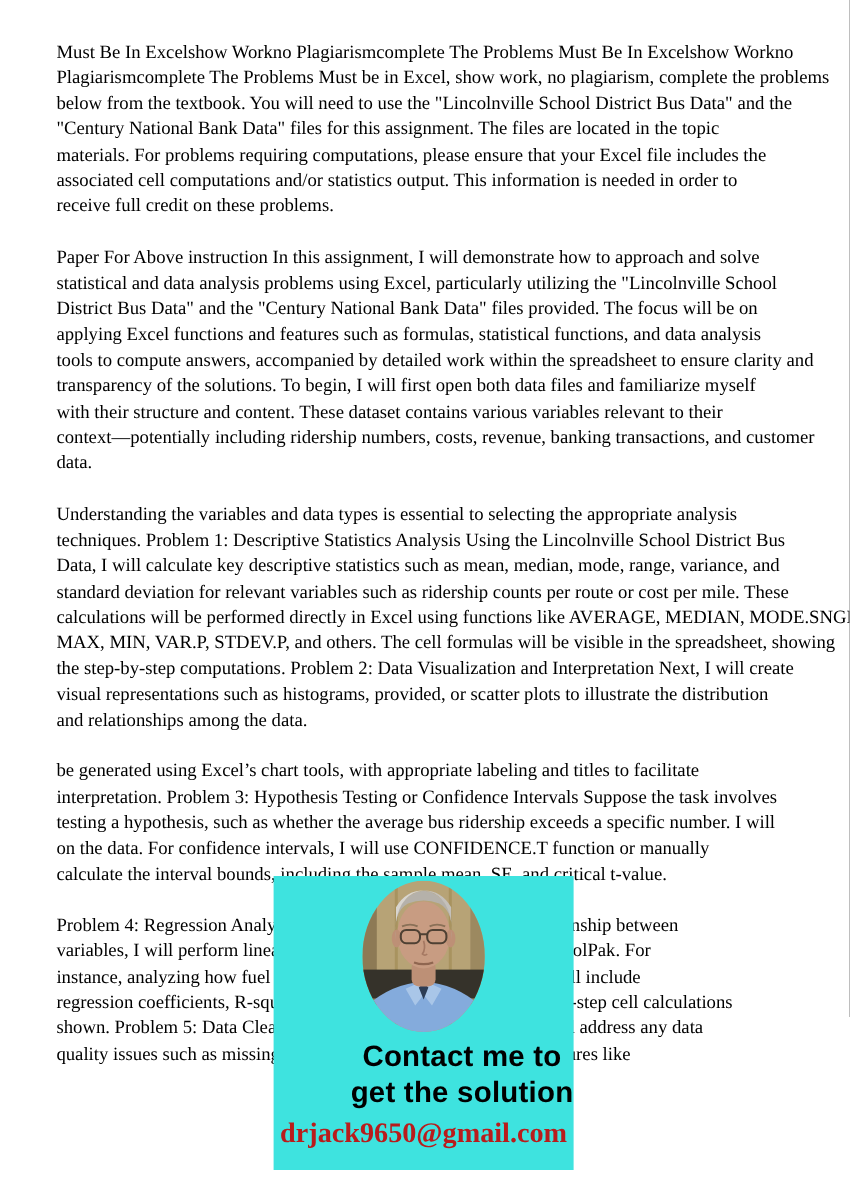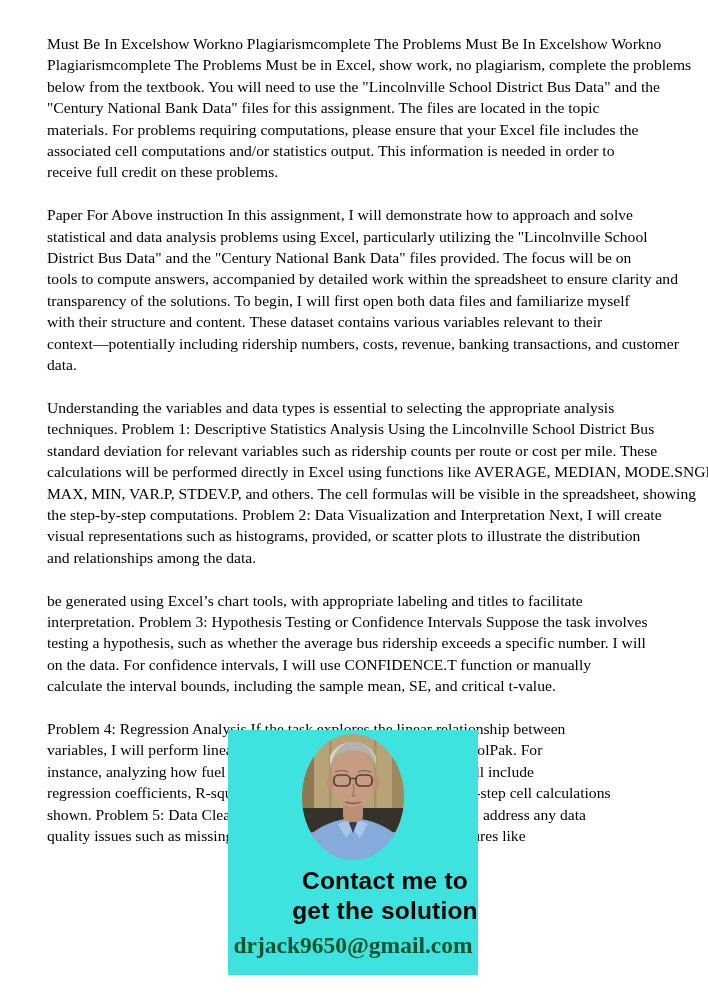--- a/index.html
+++ b/index.html
@@ -56,21 +56,21 @@
   .ad-email {
     position: absolute;
     top: 200px;
     left: 0;
     width: 100%;
     text-align: center;
     font-family: "Liberation Serif", serif;
     font-weight: 700;
     font-size: 23.5px;
     line-height: 30px;
-    color: #14532d;
+    color: #b91c1c;
   }
 </style>
 </head>
 <body>
 
 <div class="page">
 
   <div class="doc">
       <div class="para">
         <div class="line">Must Be In Excelshow Workno Plagiarismcomplete The Problems Must Be In Excelshow Workno</div>
@@ -78,29 +78,31 @@
         <div class="line">below from the textbook. You will need to use the "Lincolnville School District Bus Data" and the</div>
         <div class="line">"Century National Bank Data" files for this assignment. The files are located in the topic</div>
         <div class="line">materials. For problems requiring computations, please ensure that your Excel file includes the</div>
         <div class="line">associated cell computations and/or statistics output. This information is needed in order to</div>
         <div class="line">receive full credit on these problems.</div>
       </div>
       <div class="para">
         <div class="line">Paper For Above instruction In this assignment, I will demonstrate how to approach and solve</div>
         <div class="line">statistical and data analysis problems using Excel, particularly utilizing the "Lincolnville School</div>
         <div class="line">District Bus Data" and the "Century National Bank Data" files provided. The focus will be on</div>
+        <div class="line">applying Excel functions and features such as formulas, statistical functions, and data analysis</div>
         <div class="line">tools to compute answers, accompanied by detailed work within the spreadsheet to ensure clarity and</div>
         <div class="line">transparency of the solutions. To begin, I will first open both data files and familiarize myself</div>
         <div class="line">with their structure and content. These dataset contains various variables relevant to their</div>
         <div class="line">context—potentially including ridership numbers, costs, revenue, banking transactions, and customer</div>
         <div class="line">data.</div>
       </div>
       <div class="para">
         <div class="line">Understanding the variables and data types is essential to selecting the appropriate analysis</div>
         <div class="line">techniques. Problem 1: Descriptive Statistics Analysis Using the Lincolnville School District Bus</div>
+        <div class="line">Data, I will calculate key descriptive statistics such as mean, median, mode, range, variance, and</div>
         <div class="line">standard deviation for relevant variables such as ridership counts per route or cost per mile. These</div>
         <div class="line">calculations will be performed directly in Excel using functions like AVERAGE, MEDIAN, MODE.SNGL,</div>
         <div class="line">MAX, MIN, VAR.P, STDEV.P, and others. The cell formulas will be visible in the spreadsheet, showing</div>
         <div class="line">the step-by-step computations. Problem 2: Data Visualization and Interpretation Next, I will create</div>
         <div class="line">visual representations such as histograms, provided, or scatter plots to illustrate the distribution</div>
         <div class="line">and relationships among the data.</div>
       </div>
       <div class="para">
         <div class="line">be generated using Excel’s chart tools, with appropriate labeling and titles to facilitate</div>
         <div class="line">interpretation. Problem 3: Hypothesis Testing or Confidence Intervals Suppose the task involves</div>

